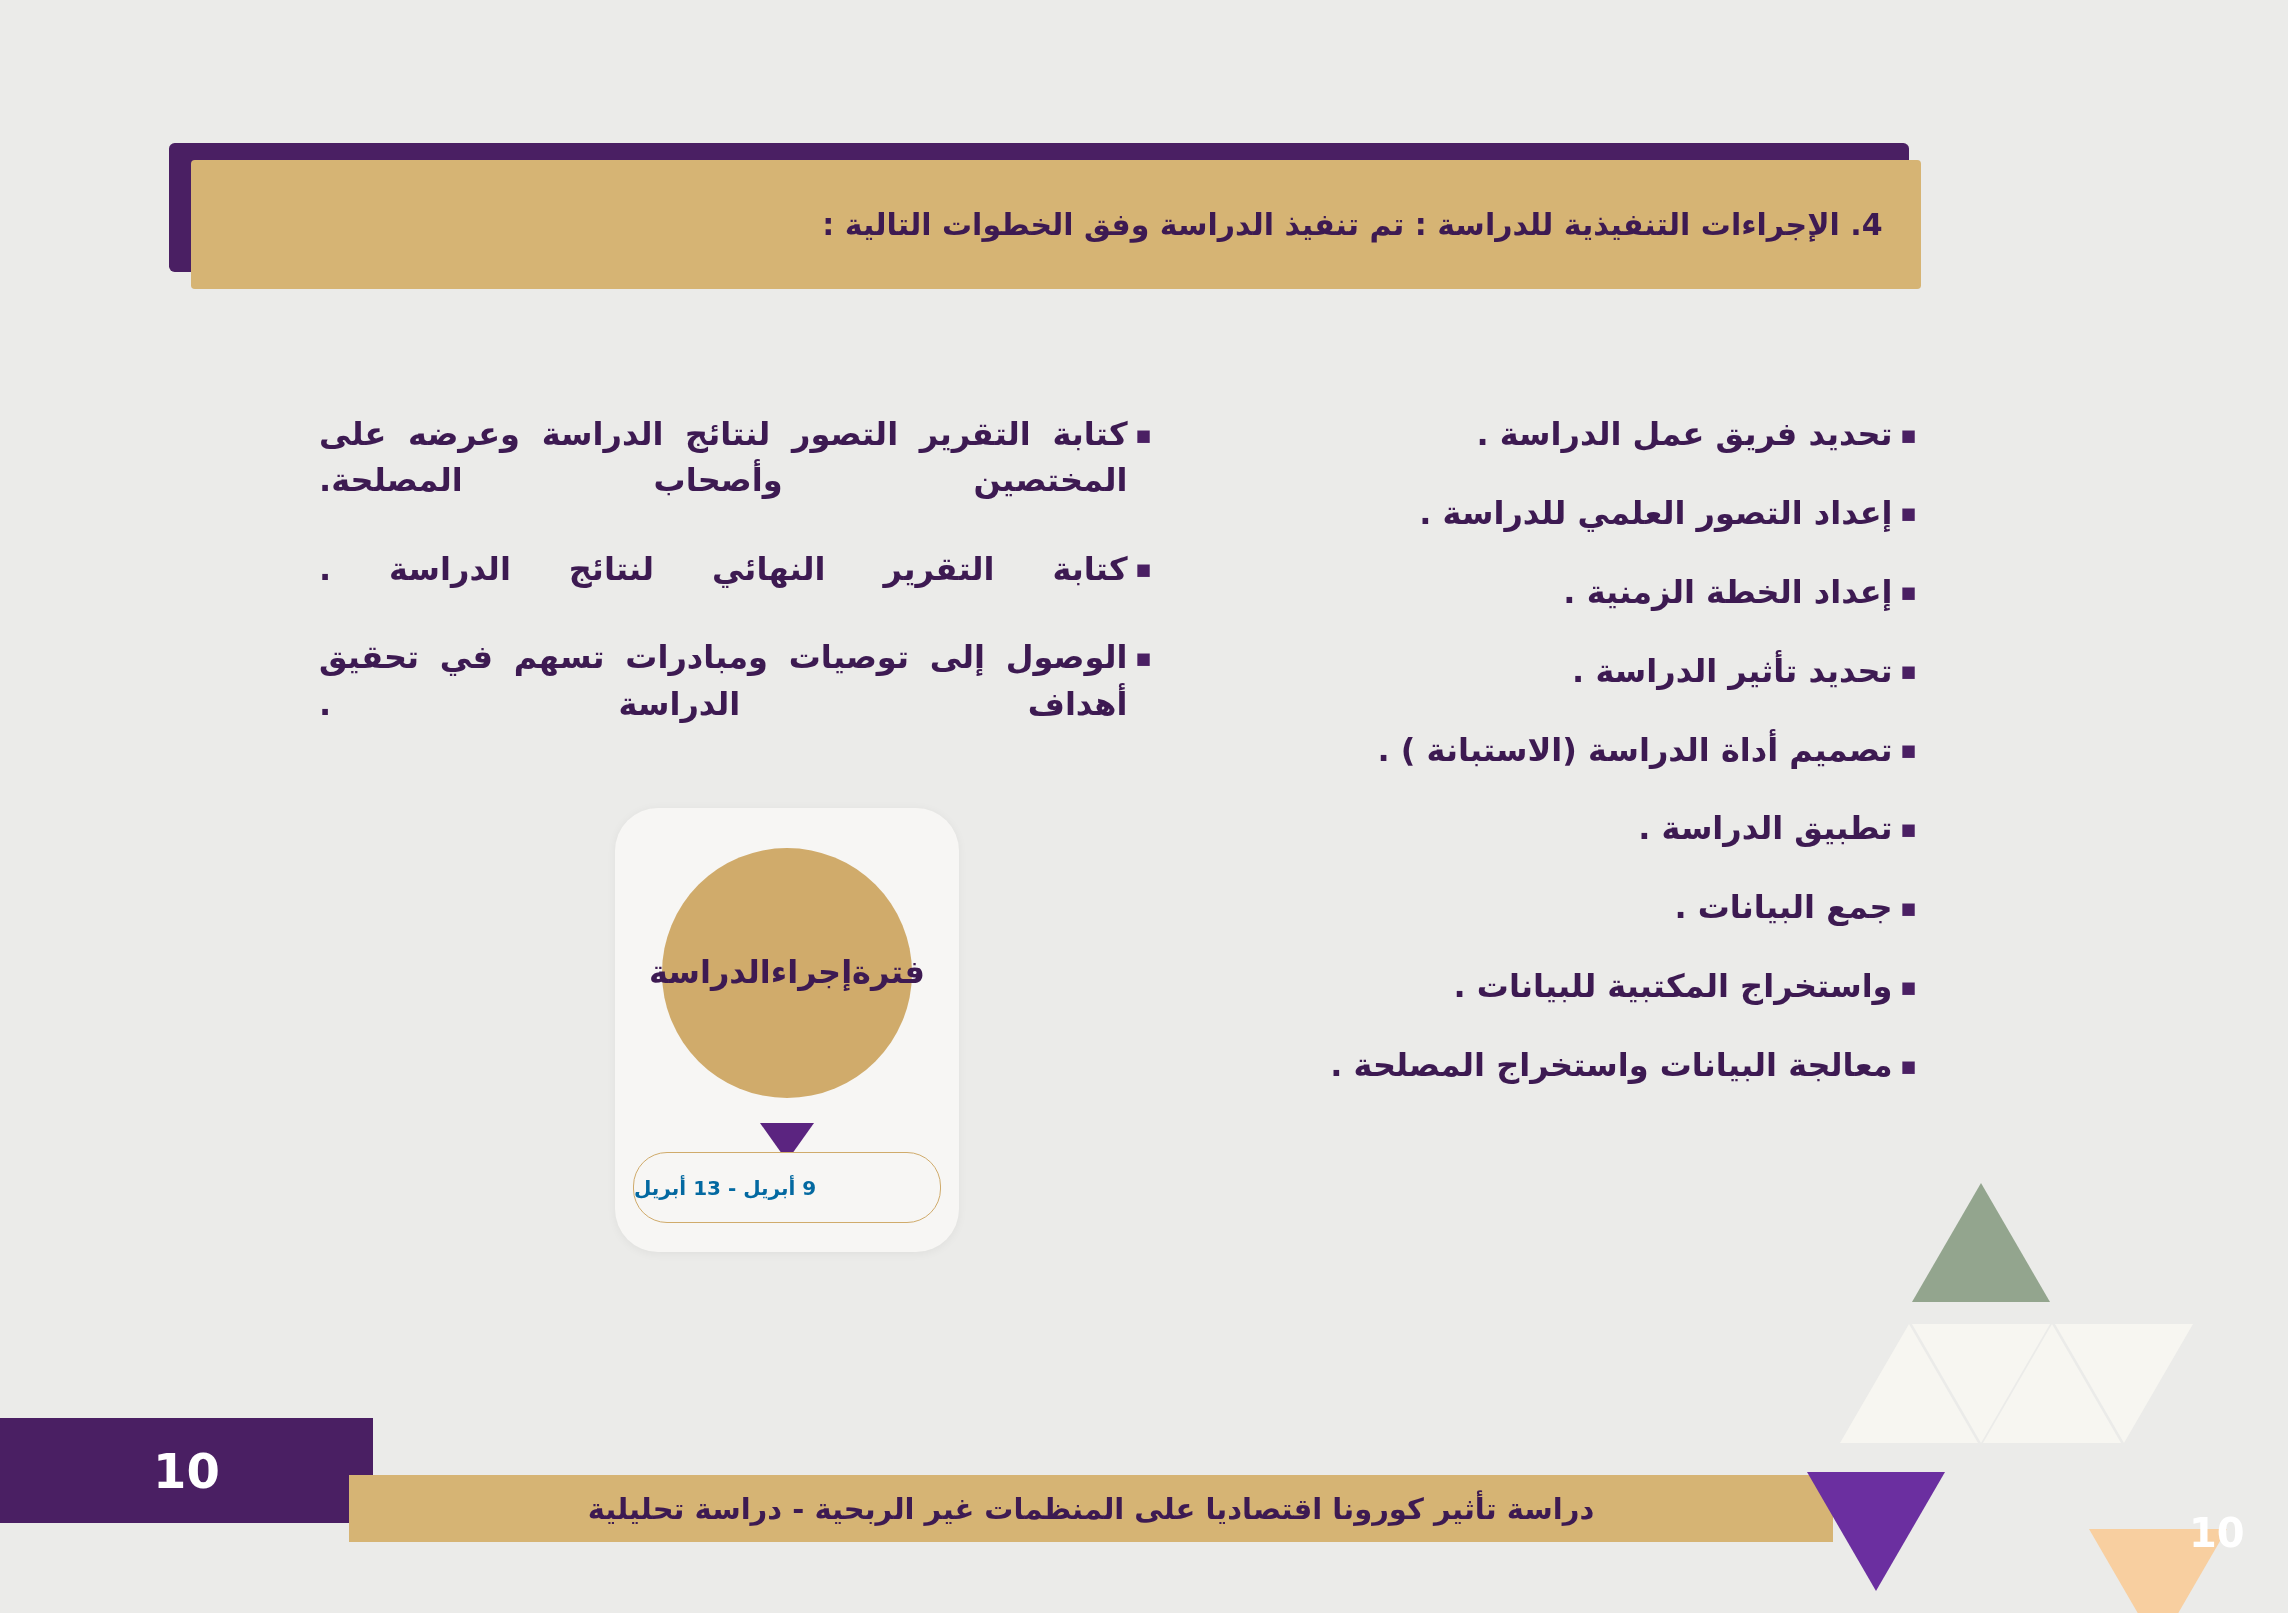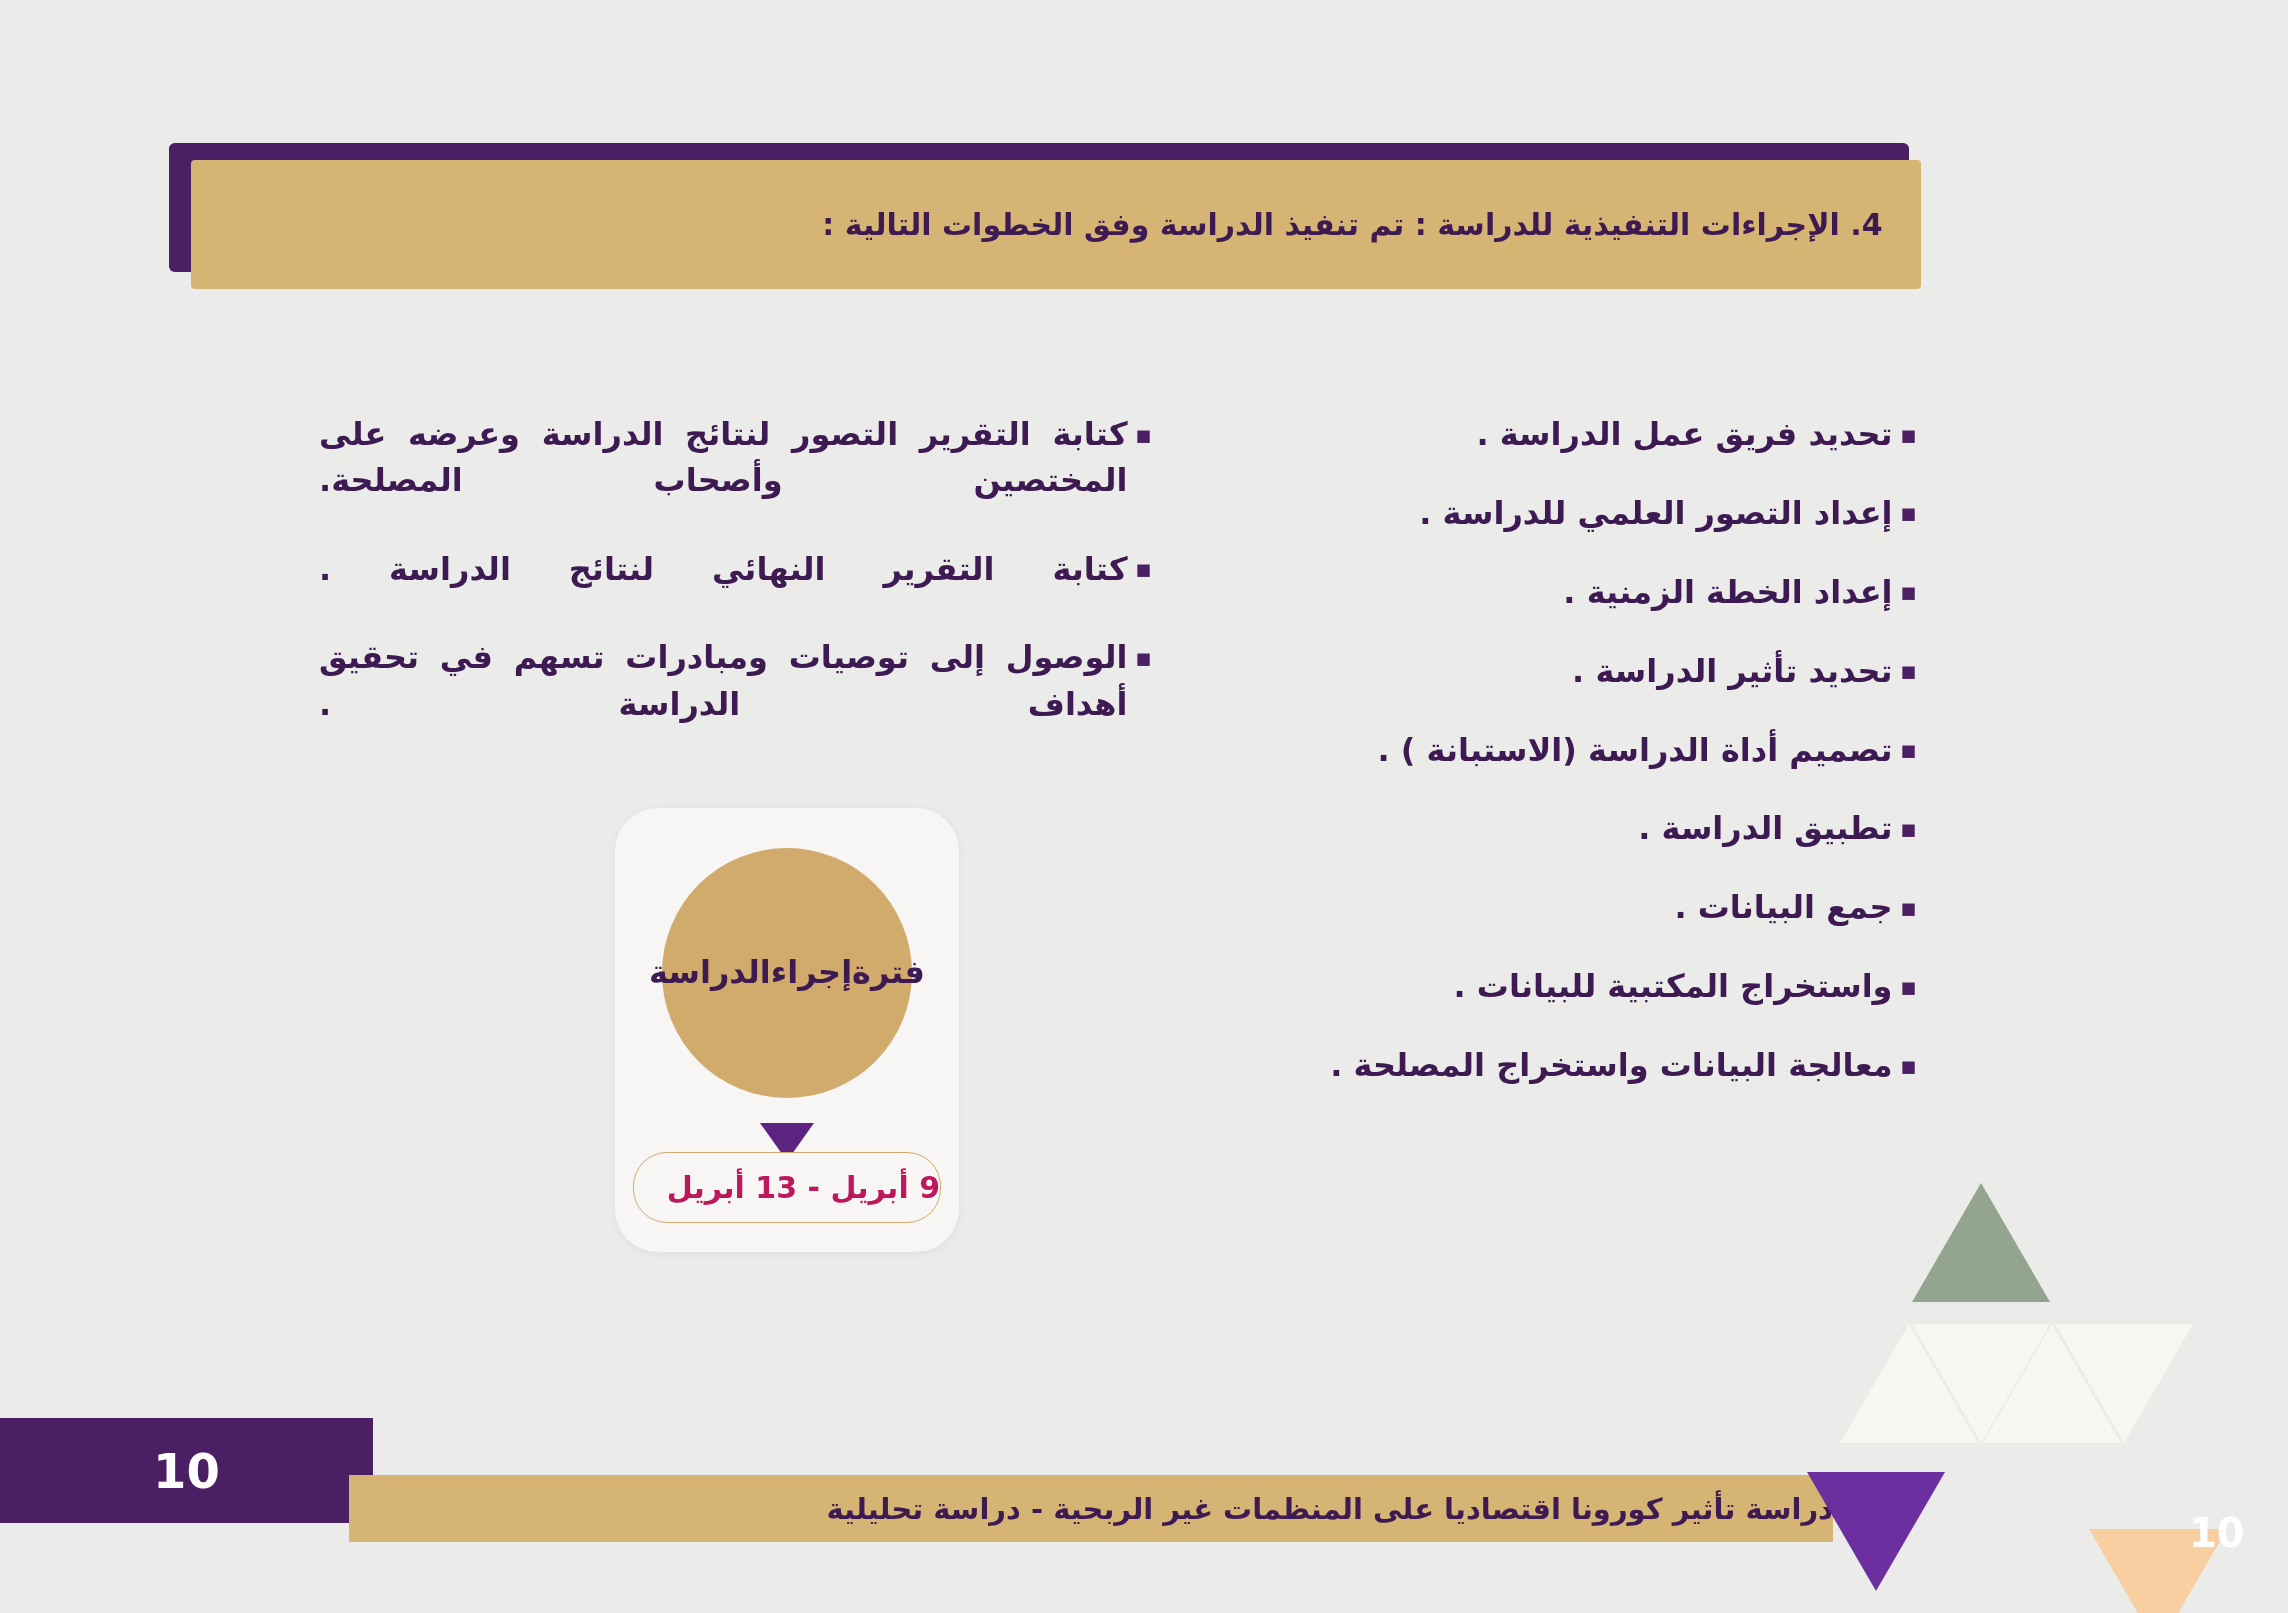--- a/index.html
+++ b/index.html
@@ -142,23 +142,23 @@
     bottom: 29px;
     left: 50%;
     transform: translateX(-50%);
     width: 306px;
     height: 69px;
     border: 1.9px solid #d0ab6b;
     border-radius: 34px;
     background: #f7f6f4;
     display: flex;
     align-items: center;
-    justify-content: flex-start;
-    color: #be185d;
-    font-size: 30px;
+    justify-content: flex-end;
+    color: #0369a1;
+    font-size: 20px;
     font-weight: bold;
   }
 
   
   .footer-number-box {
     position: absolute;
     left: 0;
     bottom: 91px;
     width: 373px;
     height: 105px;
@@ -174,21 +174,21 @@
   }
   .footer-bar {
     position: absolute;
     left: 349px;
     bottom: 72px;
     width: 1484px;
     height: 67px;
     background: #d6b474;
     display: flex;
     align-items: center;
-    justify-content: flex-start;
+    justify-content: center;
   }
   .footer-text {
     color: #3d1a52;
     font-size: 29px;
     font-weight: bold;
   }
 
   
   .tri {
     position: absolute;

